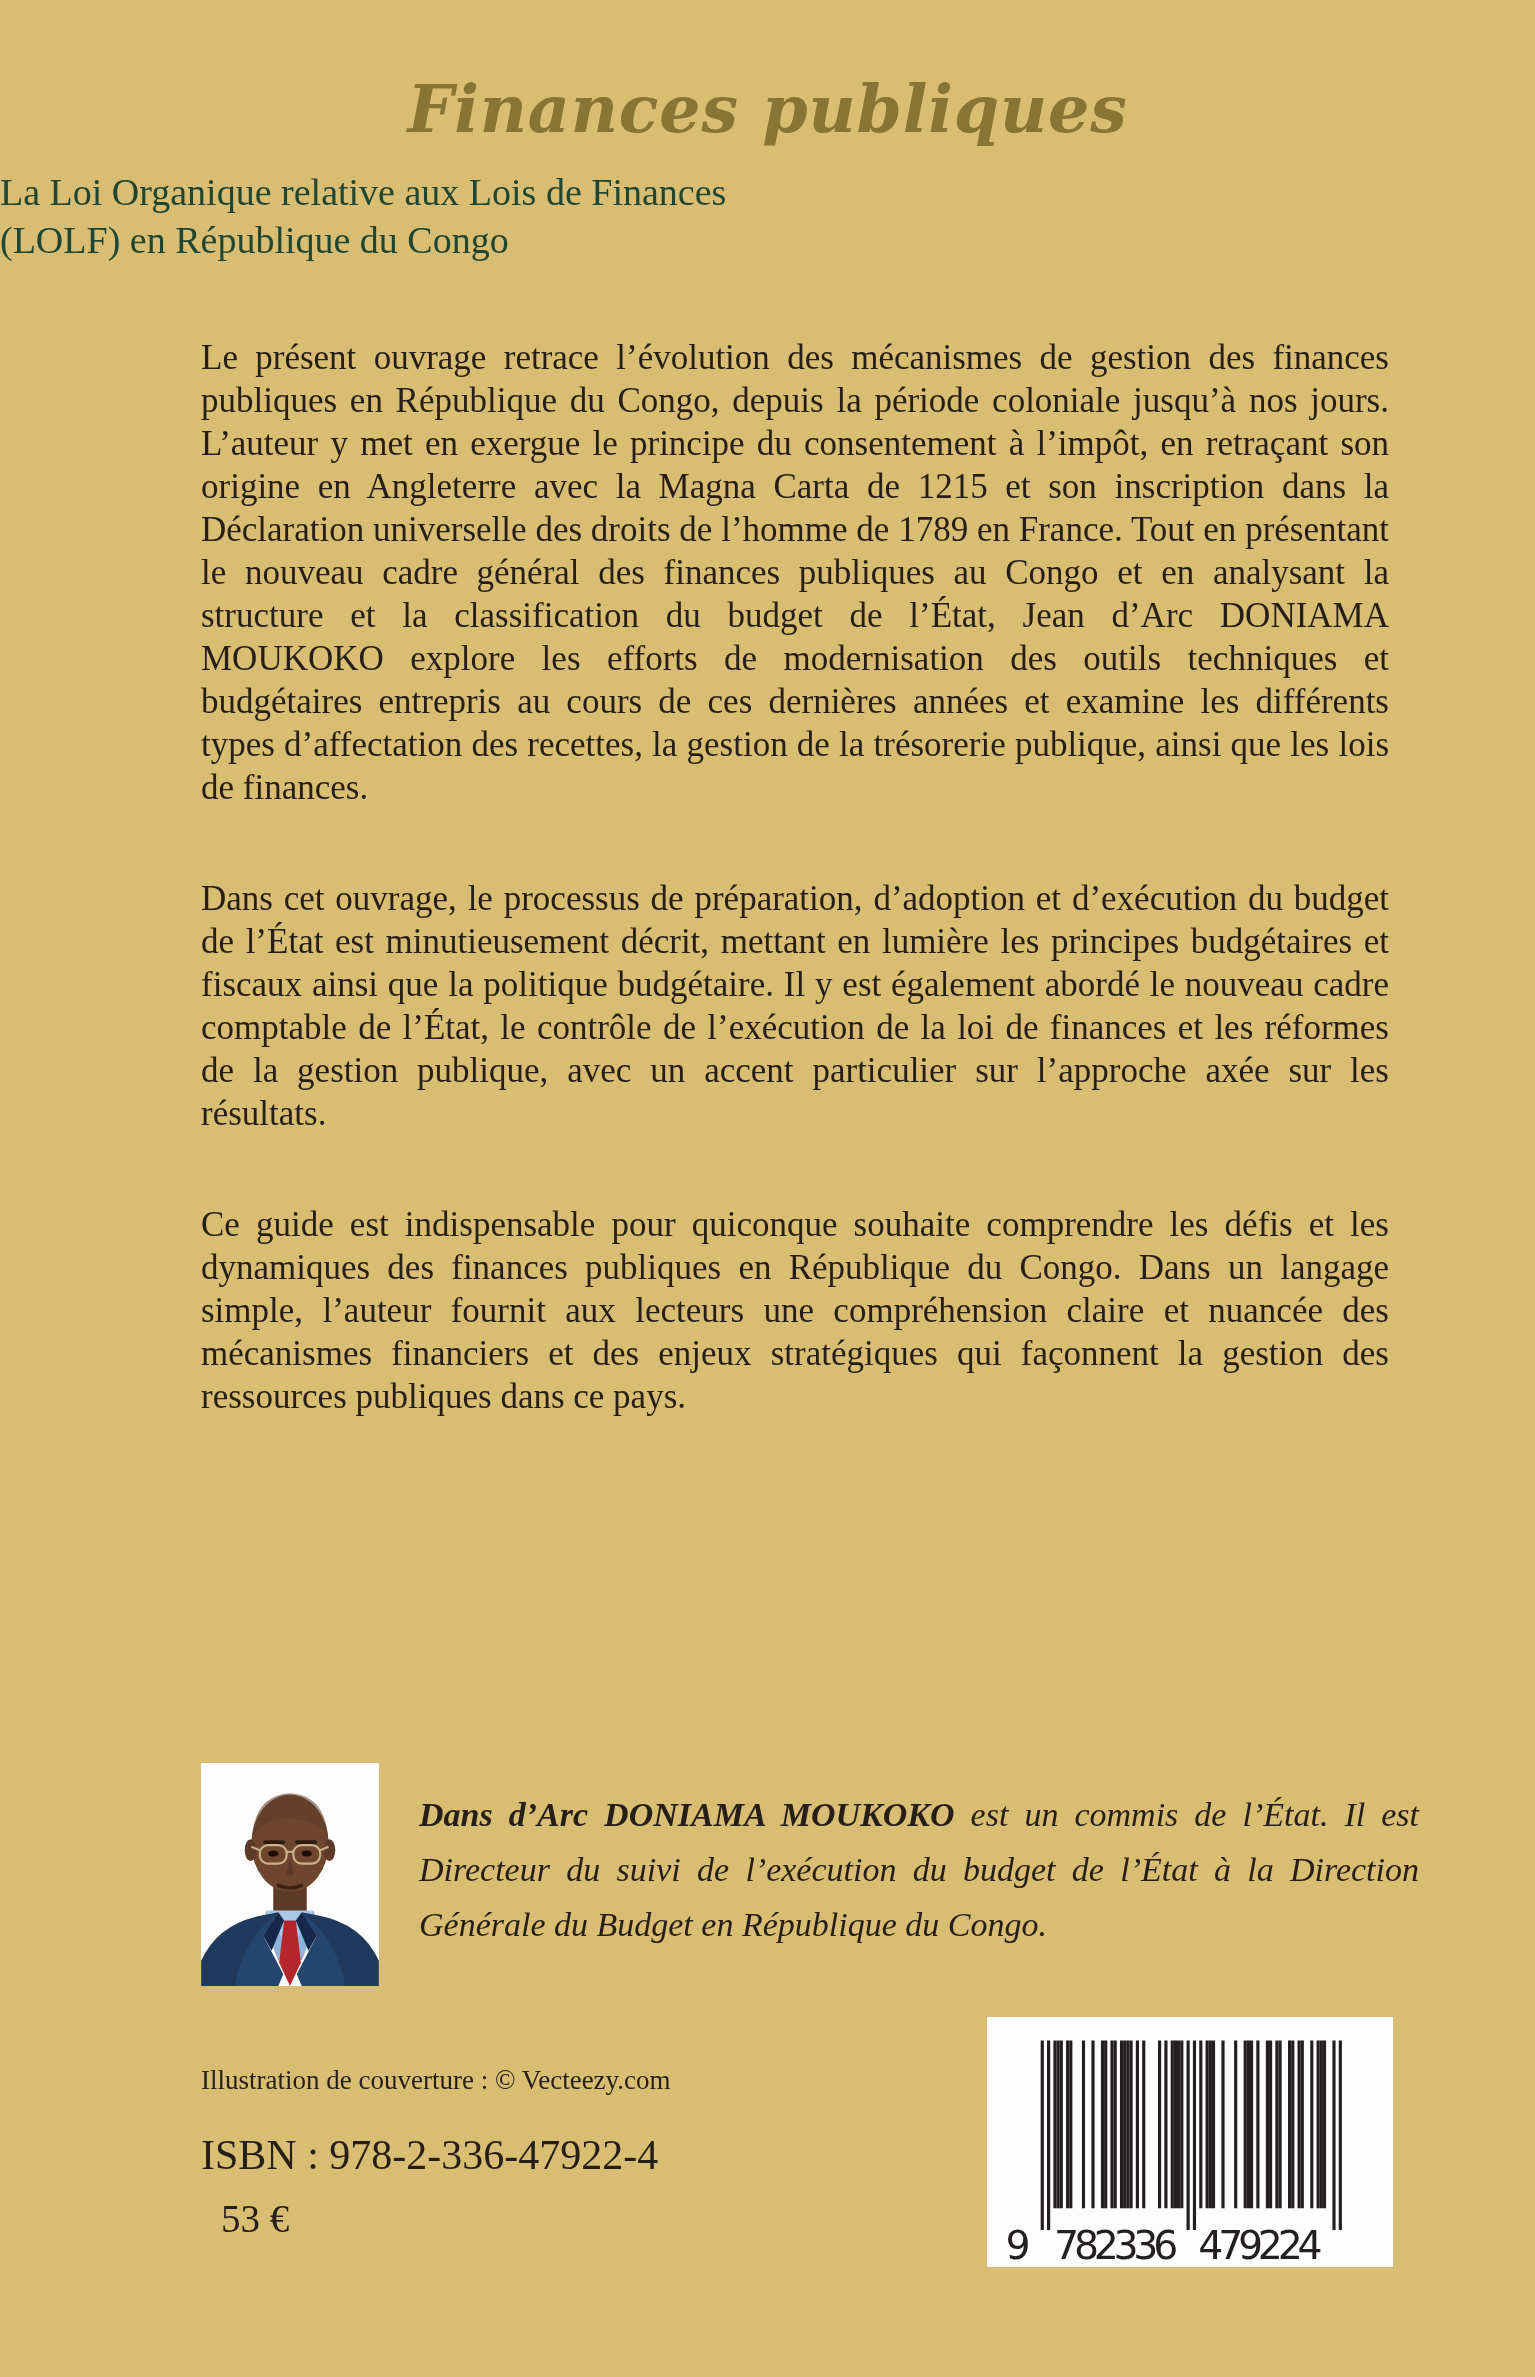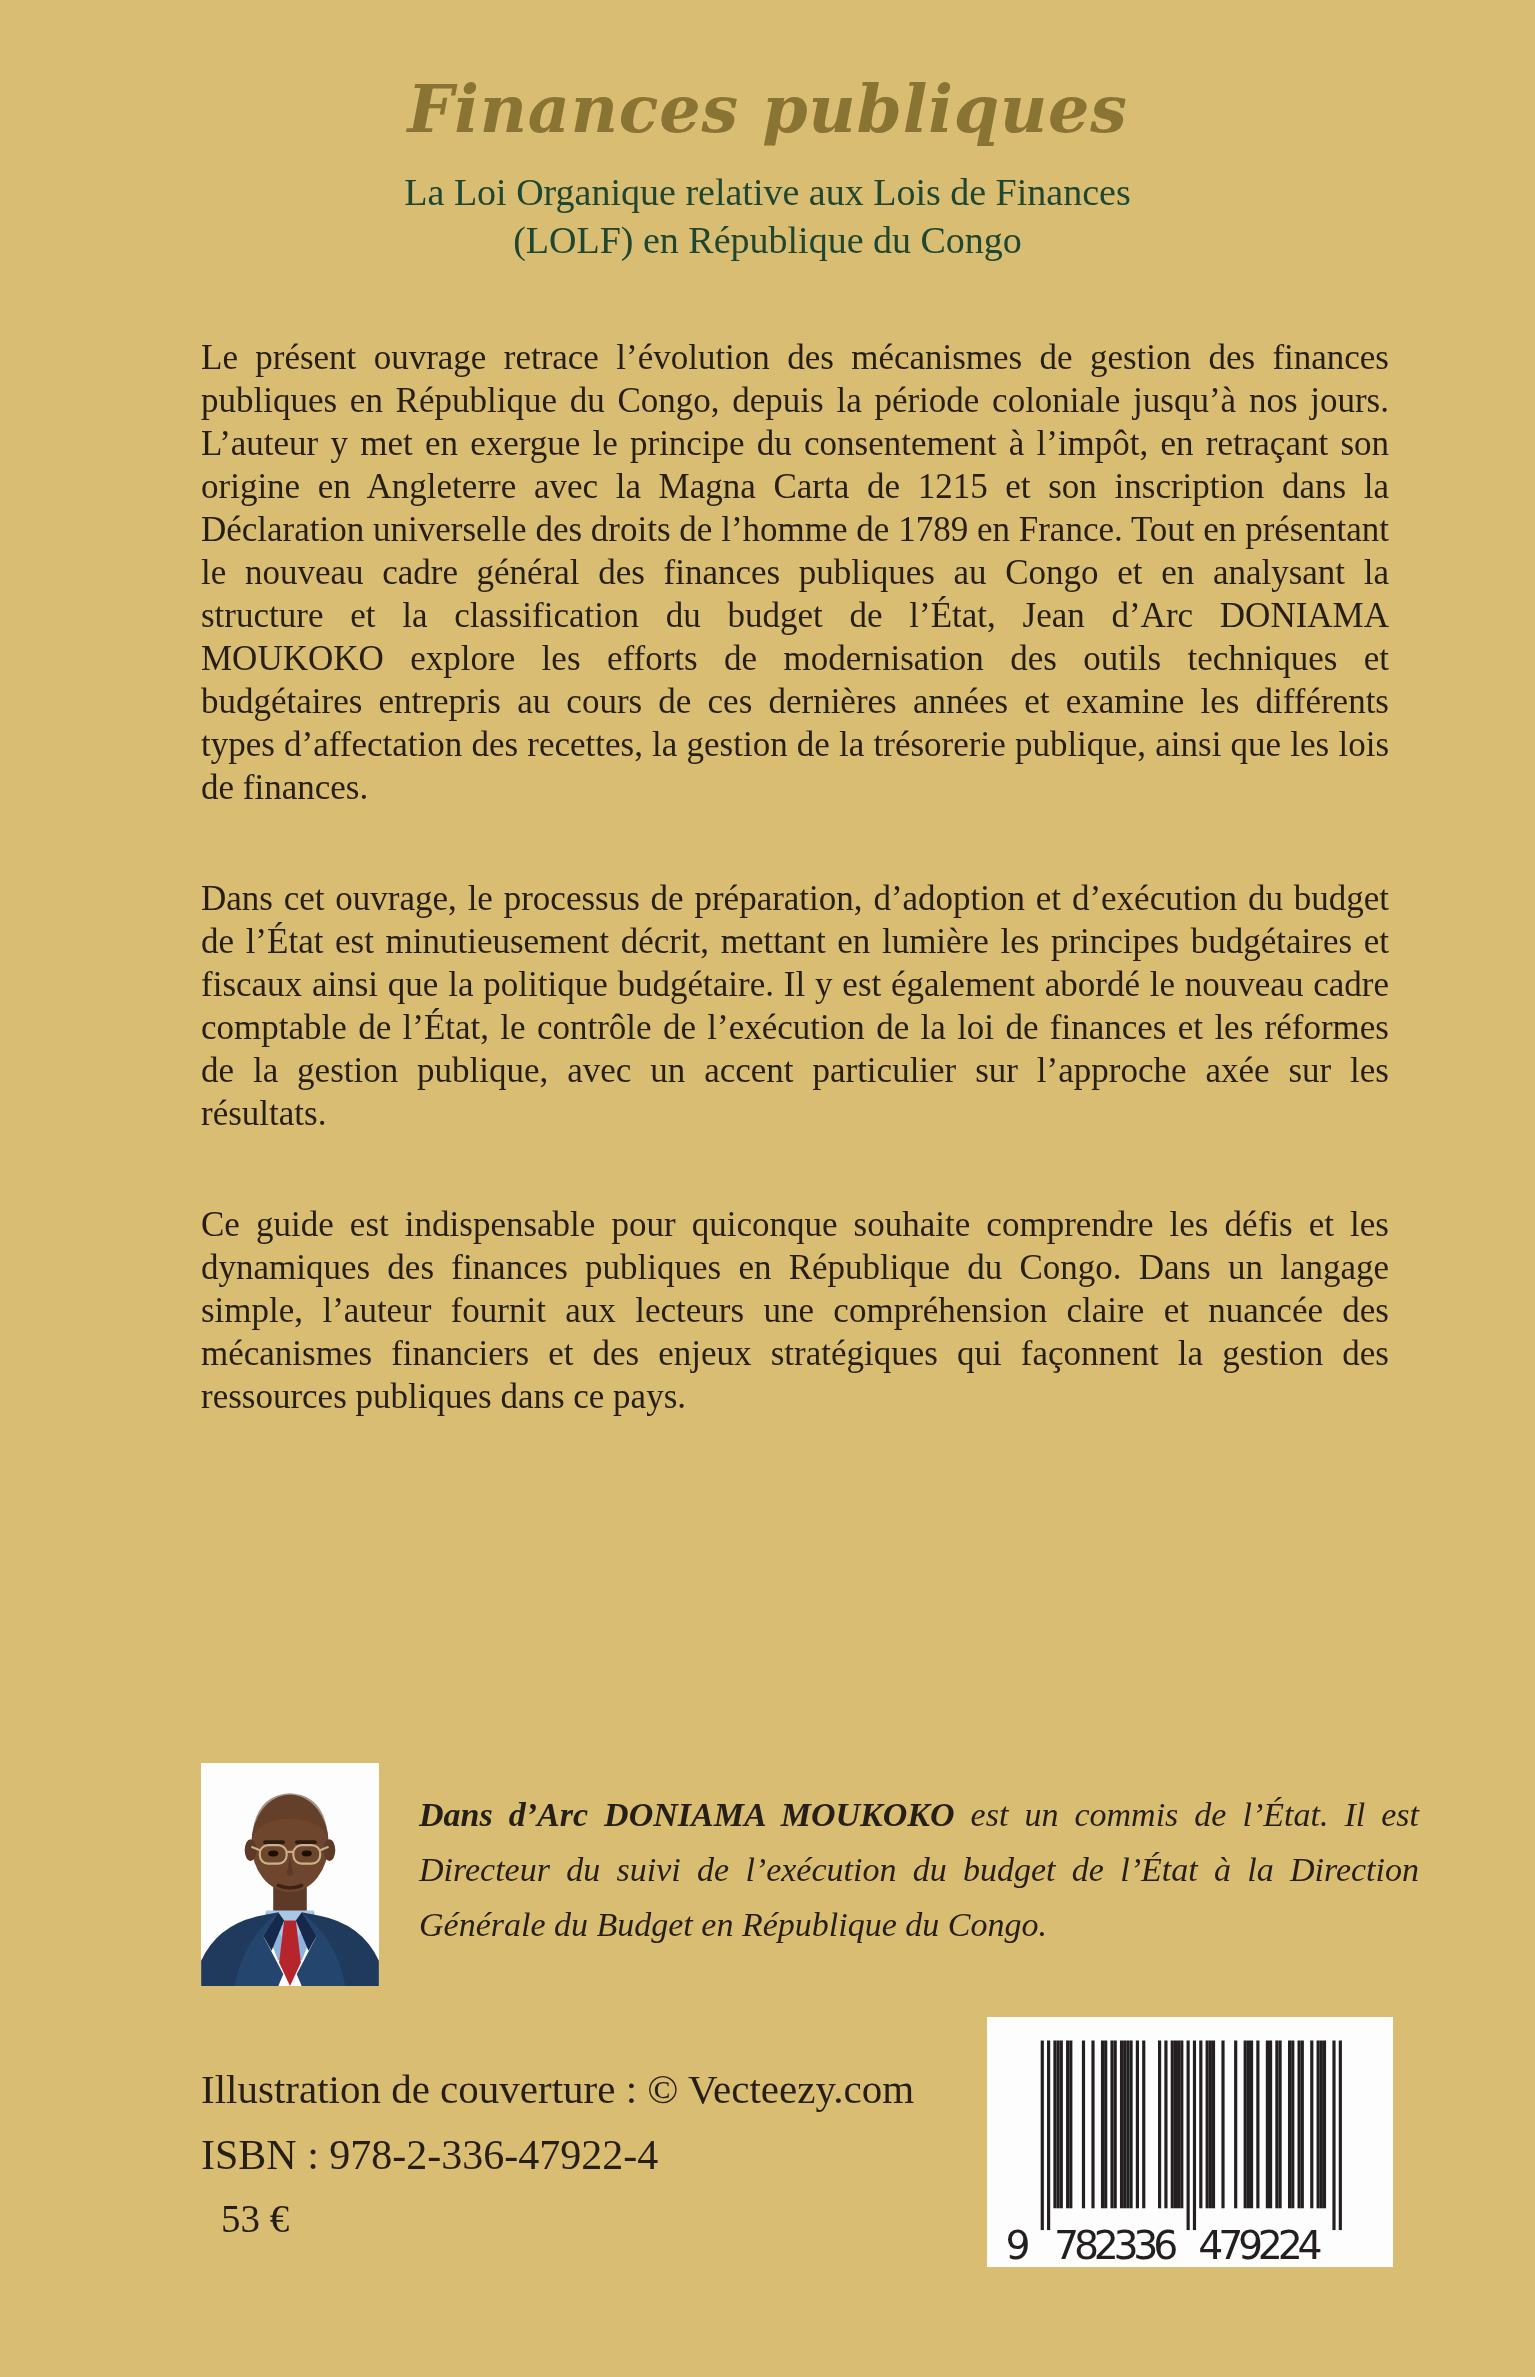--- a/index.html
+++ b/index.html
@@ -23,21 +23,20 @@
     position:absolute;top:74px;left:0;width:100%;
     text-align:center;
     font-family:"DejaVu Serif", serif;
     font-style:italic;font-weight:bold;
     font-size:65px;line-height:1.1;
     color:var(--title-color);
     letter-spacing:0.8px;
   }
   .subtitle{
     position:absolute;top:168px;left:0;width:100%;
-    text-align:center;
     font-size:38px;line-height:48px;
     color:var(--subtitle-color);
   }
   .synopsis{
     position:absolute;top:336px;left:201px;width:1188px;
     font-size:35px;line-height:43px;
     text-align:justify;
     color:var(--body-color);
   }
   .synopsis p + p{margin-top:68px;}
@@ -50,21 +49,21 @@
   .bio{
     position:absolute;left:419px;top:1787px;width:1000px;
     font-style:italic;
     font-size:34px;line-height:55px;
     text-align:justify;
     color:var(--body-color);
   }
   .bio .bio-name{font-weight:bold;}
   .credit{
     position:absolute;left:201px;top:2065px;
-    font-size:41px;color:var(--body-color);text-align:center;
+    font-size:27px;color:var(--body-color);text-align:center;
   }
   .isbn{
     position:absolute;left:201px;top:2131px;
     font-size:42px;color:var(--body-color);
   }
   .price{
     position:absolute;left:201px;top:2196px;
     font-size:39px;color:var(--body-color);margin-left:20px;
   }
   .barcode-box{

